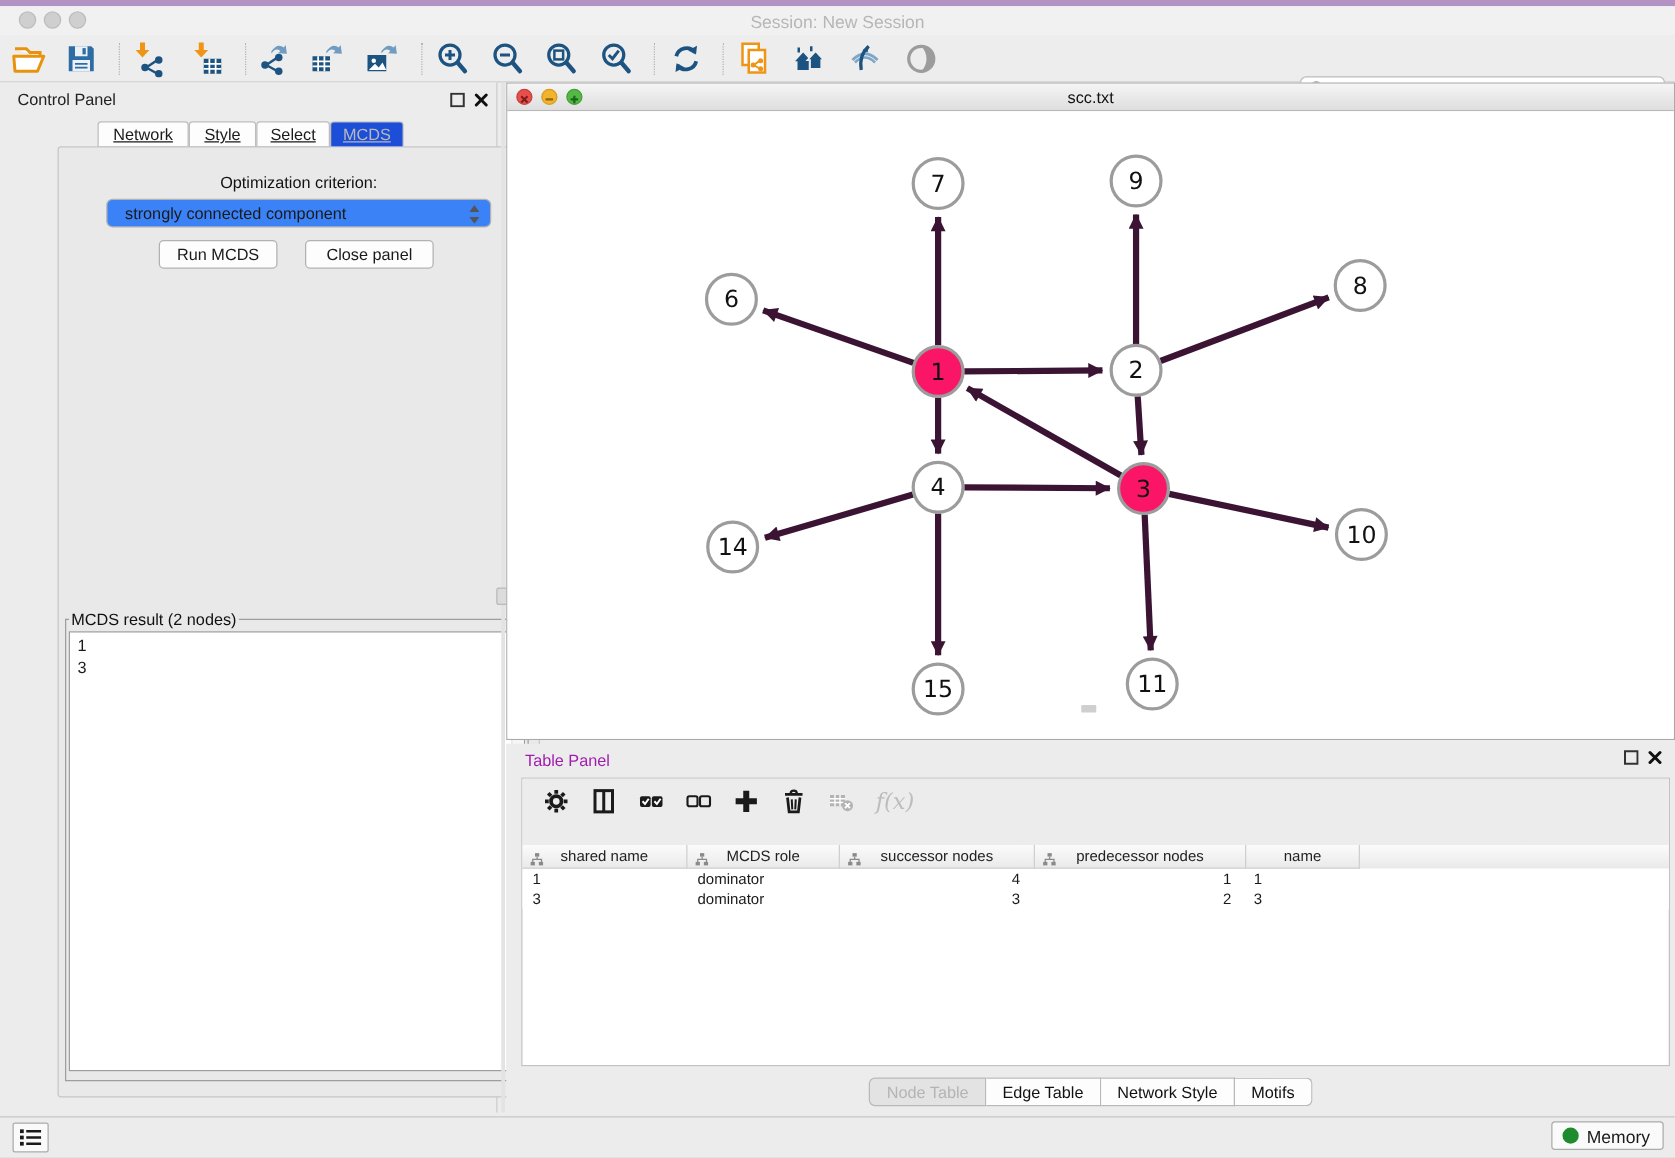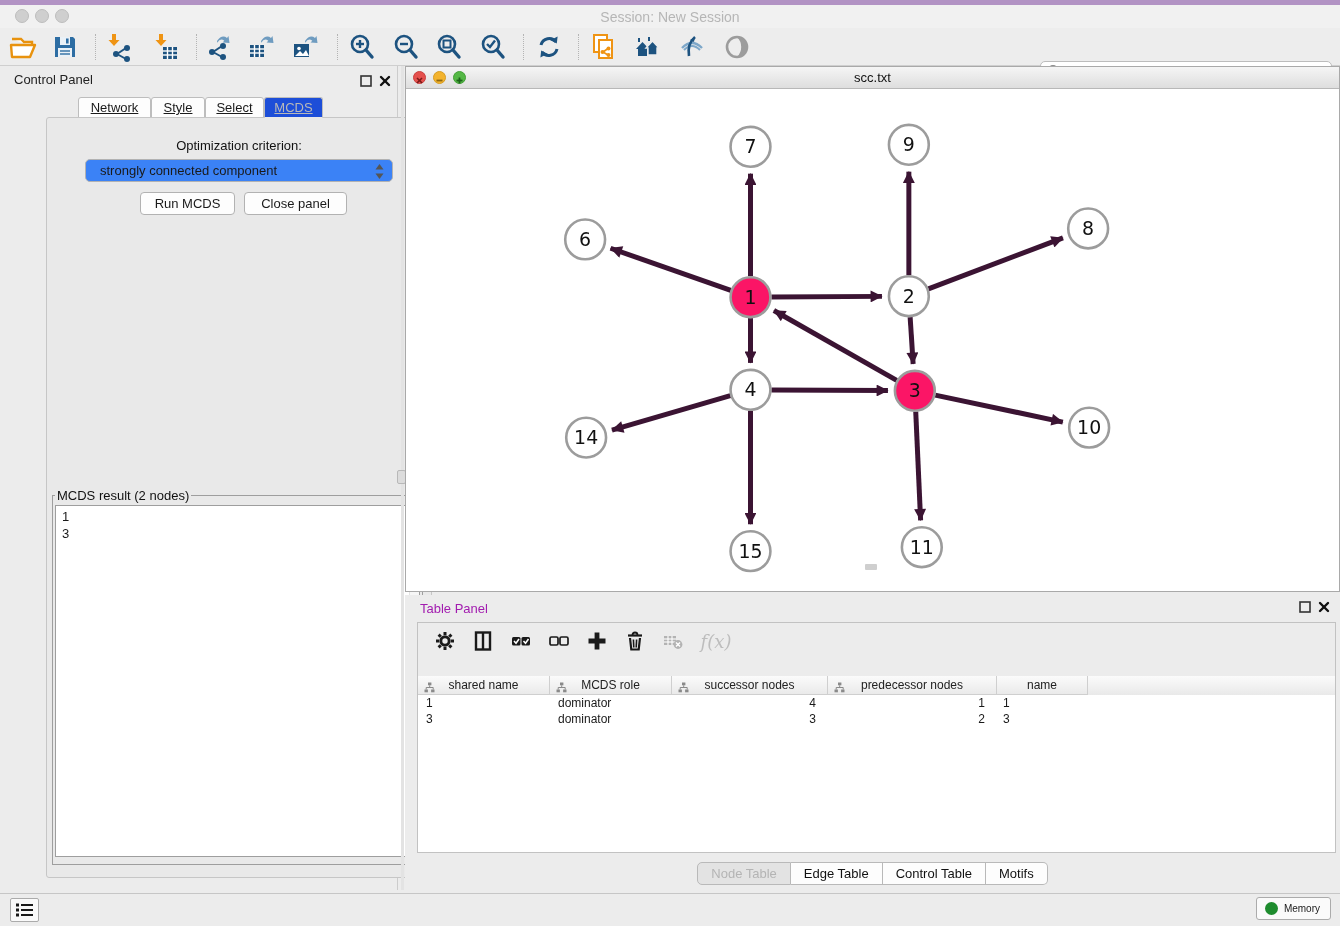--- a/index.html
+++ b/index.html
@@ -82,21 +82,21 @@
   .btab{height:23px;box-sizing:border-box;border:1px solid #b9b9b9;border-left:none;background:#fdfdfd;
         font-size:13px;line-height:21px;padding:0 13px;color:#111;}
   .btab:first-child{border-left:1px solid #b9b9b9;border-radius:5px 0 0 5px;}
   .btab:last-child{border-radius:0 5px 5px 0;}
   .btab.sel{background:#e3e3e3;color:#b4b4b4;}
   
   .statusbar{position:absolute;left:0;top:893px;width:1340px;height:33px;background:#ececec;border-top:1px solid #c6c6c6;box-sizing:border-box;}
   .sb-left-btn{position:absolute;left:10px;top:4px;width:29px;height:24px;background:#fafafa;
                border:1px solid #ababab;border-radius:2px;display:flex;align-items:center;justify-content:center;box-sizing:border-box;}
   .memory-btn{position:absolute;right:9px;top:3px;height:23px;background:#fafafa;border:1px solid #ababab;
-              border-radius:3px;display:flex;align-items:center;padding:0 10px 0 8px;font-size:10px;box-sizing:border-box;}
+              border-radius:3px;display:flex;align-items:center;padding:0 10px 0 8px;font-size:14px;box-sizing:border-box;}
   .mem-dot{width:13px;height:13px;border-radius:50%;background:#1e8c2e;margin-right:6px;}
 </style>
 </head>
 <body>
 
 <div class="app">
 
   <div class="desktop-strip"></div>
   <div class="titlebar">
     <div class="tl-dot" style="left:15px"></div>
@@ -295,21 +295,21 @@
       <div class="opt-label">Optimization criterion:</div>
       <div class="opt-select">
         <span>strongly connected component</span>
         <span class="opt-chev">
           <svg width="11" height="17" viewBox="0 0 11 17">
               <path d="M5.5 1 L9.5 6.5 H1.5 z" fill="#555"></path>
               <path d="M5.5 16 L1.5 10.5 H9.5 z" fill="#555"></path>
             </svg>
         </span>
       </div>
-      <div class="cp-btn" style="left:93px;width:95px">Run MCDS</div>
+      <div class="cp-btn" style="left:80px;width:95px">Run MCDS</div>
       <div class="cp-btn" style="left:197px;width:103px">Close panel</div>
       <fieldset class="mcds-fieldset">
         <legend>MCDS result (2 nodes)</legend>
         <div class="mcds-text">1
 3</div>
         <div class="mcds-scroll" style="right:3px;top:20px;bottom:4px;position:absolute;"></div>
       </fieldset>
     </div>
   </div>
 
@@ -540,21 +540,21 @@
           <div class="td c3">2</div>
           <div class="td c4">3</div>
           <div class="t-filler"></div>
         </div>
       </div>
     </div>
 
     <div class="tp-tabs">
       <div class="btab sel">Node Table</div>
       <div class="btab">Edge Table</div>
-      <div class="btab">Control Table</div>
+      <div class="btab">Network Style</div>
       <div class="btab">Motifs</div>
     </div>
   </div>
 
   <div class="statusbar">
     <div class="sb-left-btn">
       <svg width="17" height="14" viewBox="0 0 17 14">
           <g fill="#1a1a1a">
             <rect x="0" y="0.5" width="3" height="3"></rect>
             <rect x="0" y="5.5" width="3" height="3"></rect>

